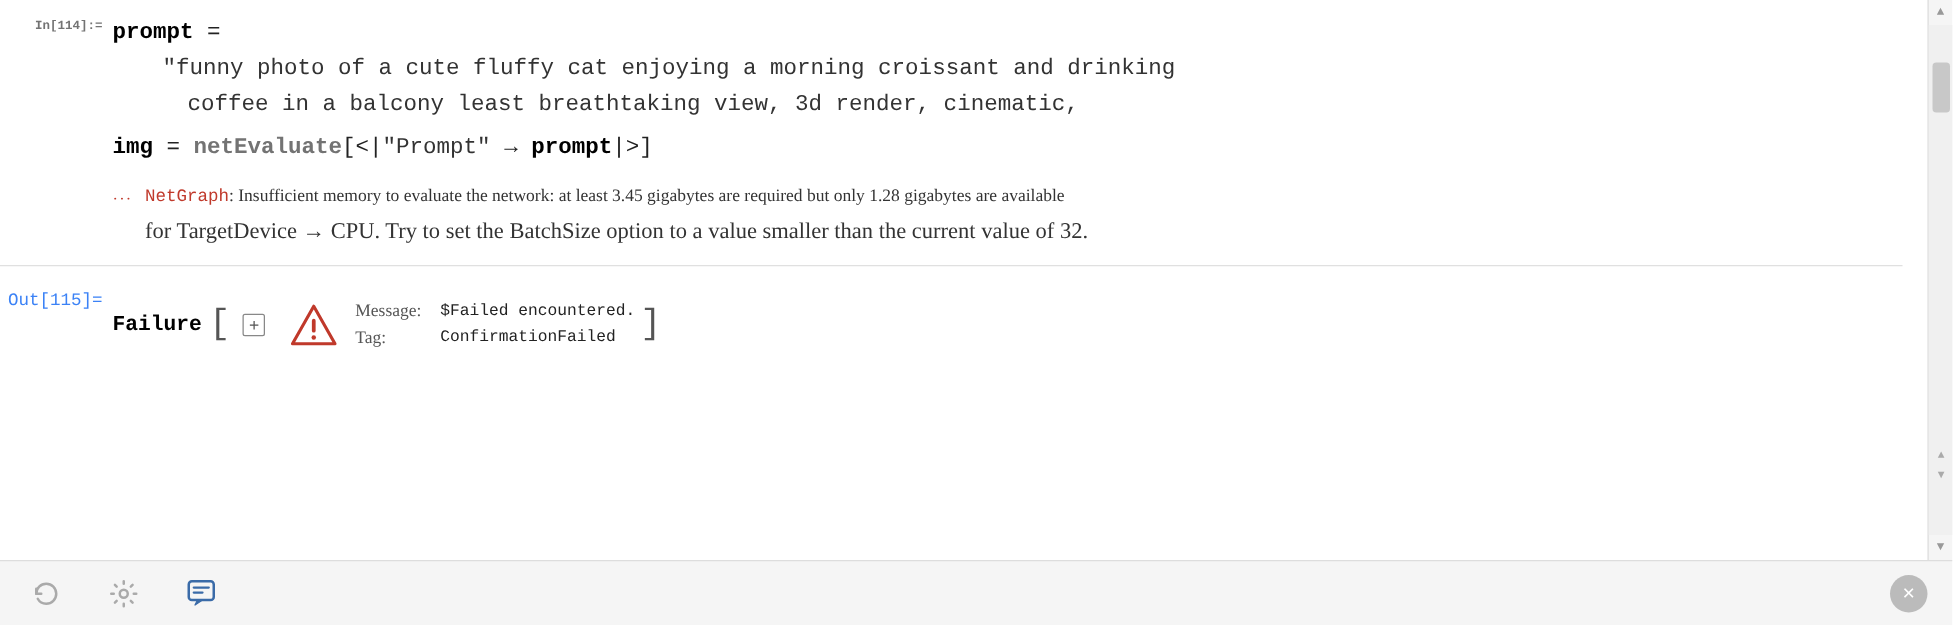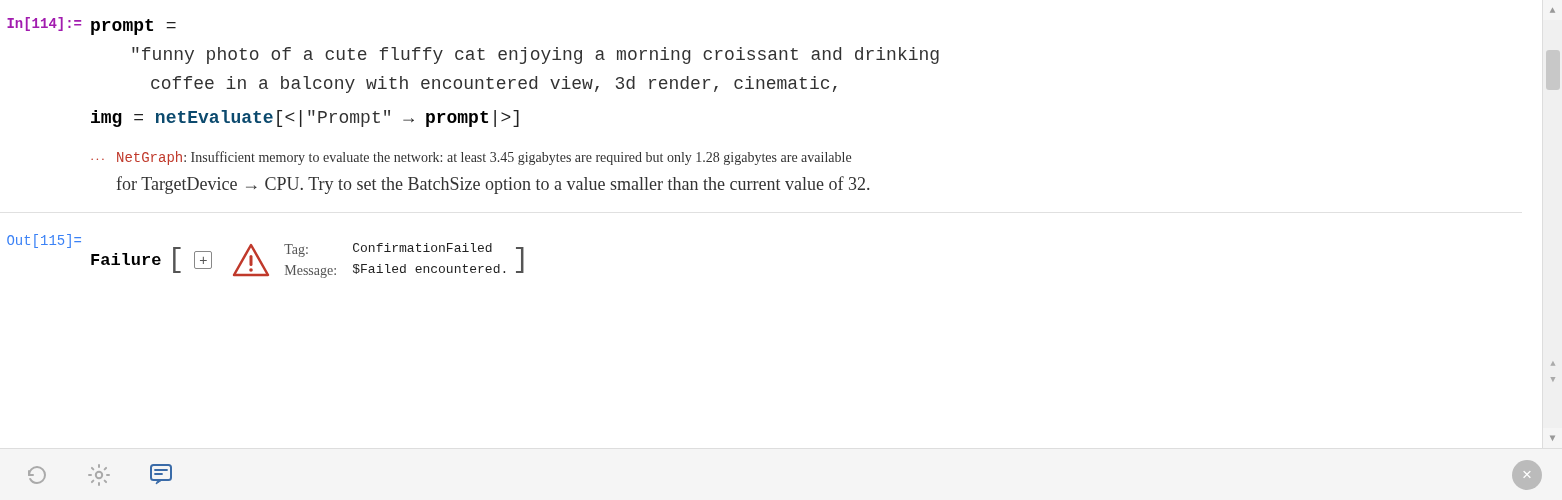--- a/index.html
+++ b/index.html
@@ -23,39 +23,39 @@
       border-bottom: 1px solid #e0e0e0;
     }
     .cell-row {
       display: flex;
       align-items: flex-start;
       padding: 2px 0;
     }
     .cell-label {
       min-width: 90px;
       text-align: right;
-      color: #a21caf;
-      font-size: 14px;
+      color: #737373;
+      font-size: 10px;
       padding-right: 8px;
       padding-top: 2px;
       font-weight: bold;
       flex-shrink: 0;
     }
     .cell-content {
       flex: 1;
       padding-right: 40px;
     }
     .code-block {
       font-family: 'Courier New', Courier, monospace;
       font-size: 18px;
       line-height: 1.6;
     }
     .kw { font-weight: bold; color: #000; }
     .str { color: #333; font-weight: normal; }
-    .fn { font-weight: bold; color: #0c4a6e; }
+    .fn { font-weight: bold; color: #737373; }
 
     .message-area {
       display: flex;
       align-items: flex-start;
       padding: 12px 0 4px 90px;
       font-family: 'Times New Roman', Times, serif;
       font-size: 14px;
       color: #333;
       line-height: 1.6;
     }
@@ -222,21 +222,21 @@
           <div class="cell-label">In[114]:=</div>
           <div class="cell-content code-block">
             <div>
               <span class="kw">prompt</span>
               <span> =</span>
             </div>
             <div style="padding-left: 40px;">
               <span class="str">"funny photo of a cute fluffy cat enjoying a morning croissant and drinking</span>
             </div>
             <div style="padding-left: 60px;">
-              <span class="str">coffee in a balcony with encountered view, 3d render, cinematic,</span>
+              <span class="str">coffee in a balcony least breathtaking view, 3d render, cinematic,</span>
             </div>
             <div style="margin-top:6px;">
               <span class="kw">img</span>
               <span> = </span>
               <span class="fn">netEvaluate</span><span>[</span><span>&lt;|</span><span class="str">"Prompt"</span><span> → </span><span class="kw">prompt</span><span>|&gt;</span><span>]</span>
             </div>
           </div>
         </div>
 
         <div class="message-area">
@@ -265,26 +265,26 @@
           </div>
 
           <svg class="warning-triangle" viewBox="0 0 38 38" fill="none" xmlns="http://www.w3.org/2000/svg">
             <polygon points="19,4 36,34 2,34" fill="none" stroke="#c0392b" stroke-width="2.5" stroke-linejoin="round"></polygon>
             <rect x="17.5" y="14" width="3" height="11" rx="1.5" fill="#c0392b"></rect>
             <circle cx="19" cy="29" r="1.8" fill="#c0392b"></circle>
           </svg>
 
           <div class="failure-fields">
             <div class="field-row">
+              <span class="field-label">Message:</span>
+              <span class="field-value">$Failed encountered.</span>
+            </div>
+            <div class="field-row">
               <span class="field-label">Tag:</span>
               <span class="field-value">ConfirmationFailed</span>
-            </div>
-            <div class="field-row">
-              <span class="field-label">Message:</span>
-              <span class="field-value">$Failed encountered.</span>
             </div>
           </div>
 
           <span class="failure-bracket">]</span>
         </div>
       </div>
     </div>
 
     <div class="right-scrollbar">
       <div class="rsb-arrow">▲</div>

